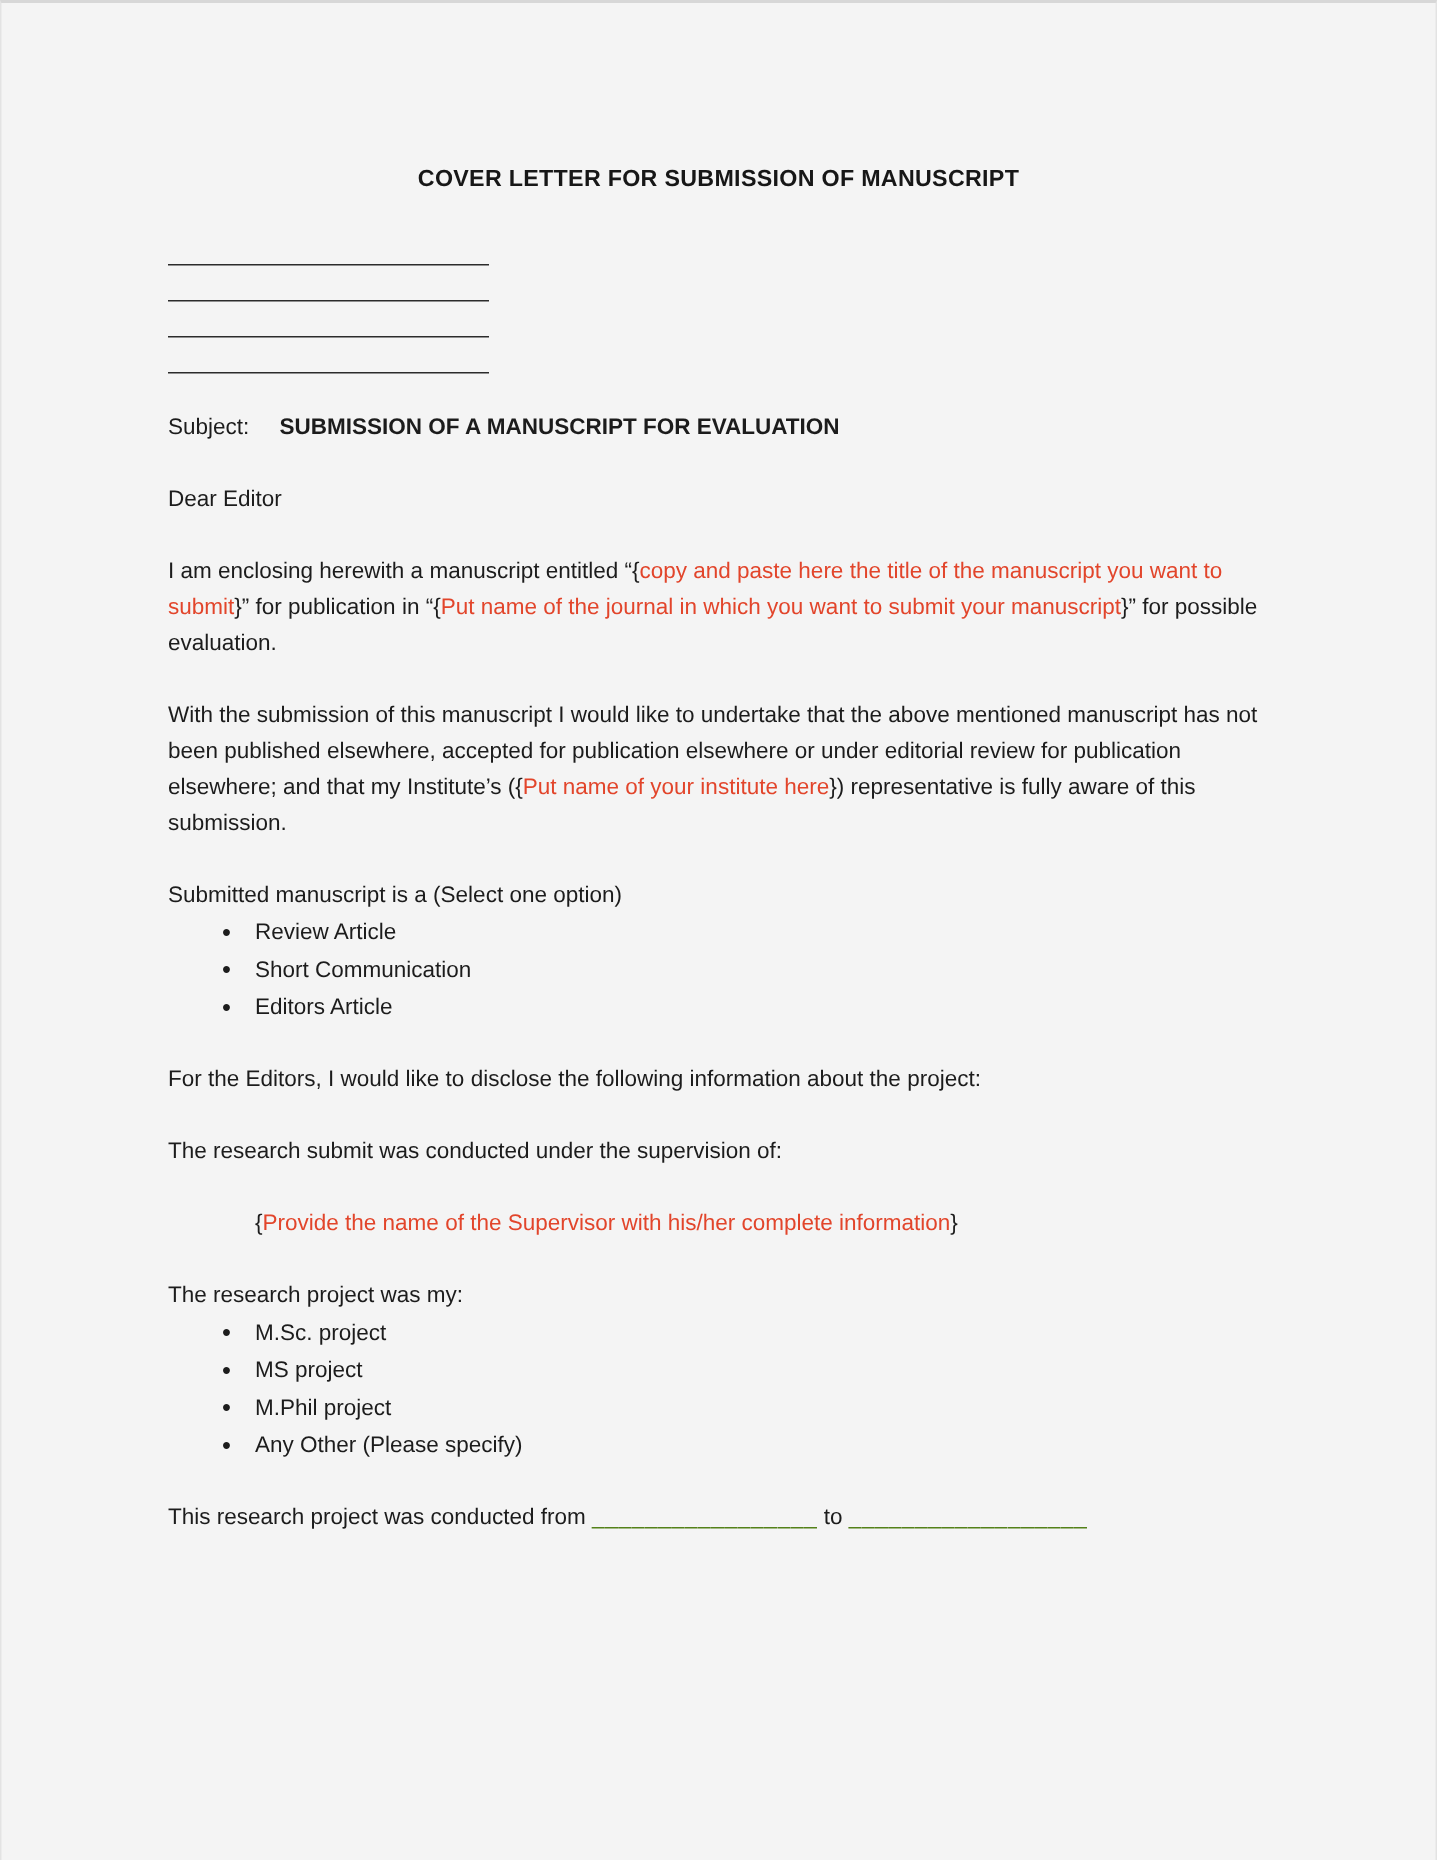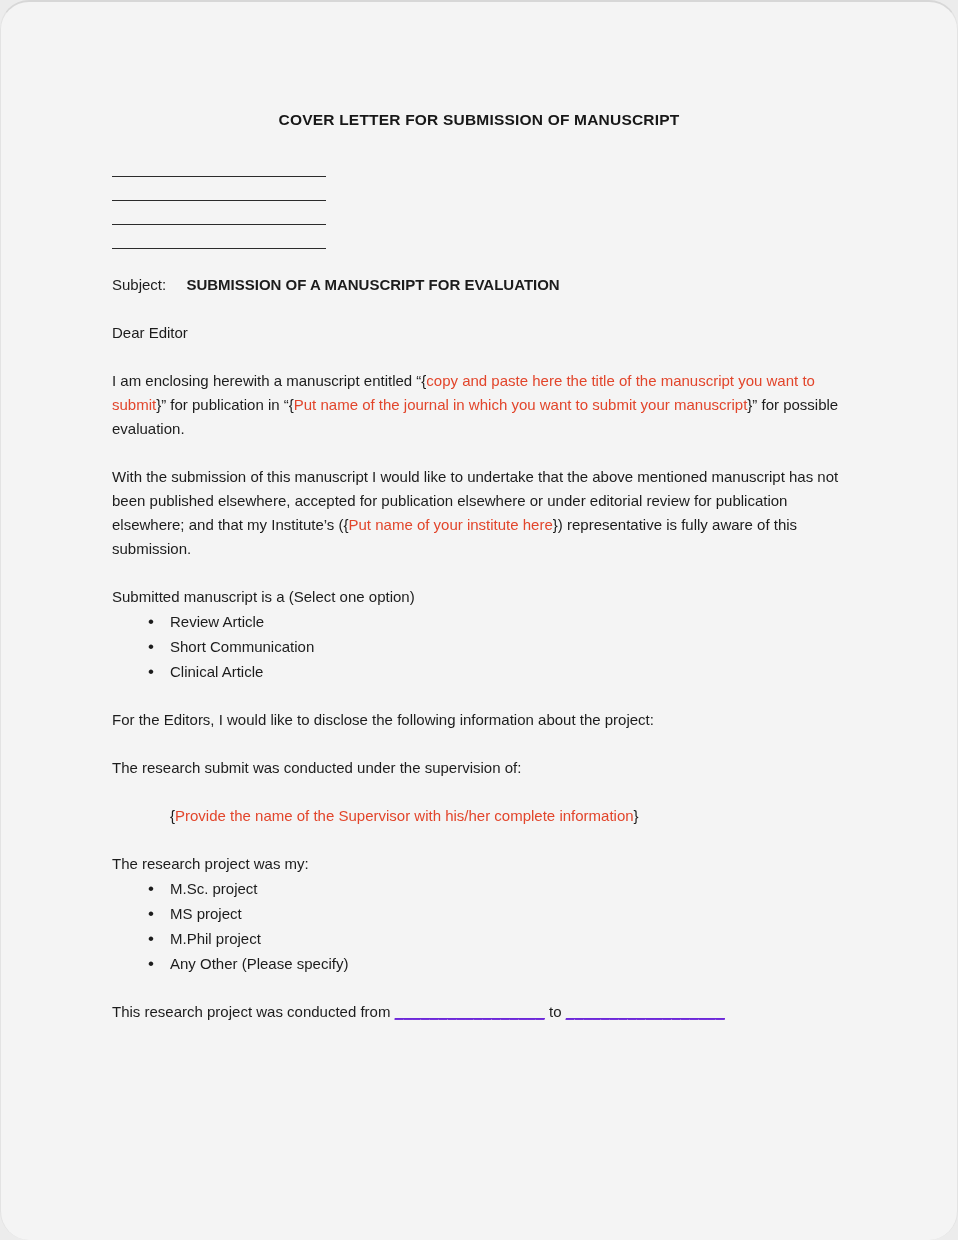--- a/index.html
+++ b/index.html
@@ -14,21 +14,20 @@
     margin: 0 auto;
     background: #f4f4f4;
     border-top: 2px solid #d7d7d7;
     border-left: 1px solid #e3e3e3;
     border-right: 1px solid #e3e3e3;
     padding: 110px 111px 0 111px;
     color: #1c1c1c;
     font-size: 15px;
     line-height: 24px;
     overflow: hidden;
-    border-radius: 29px;
   }
   .doc-title {
     margin: 0;
     font-size: 15.5px;
     font-weight: 700;
     line-height: 16px;
     text-align: center;
     letter-spacing: 0.2px;
     color: #171717;
   }
@@ -54,21 +53,21 @@
   ul.option-list li::before {
     content: "\2022";
     position: absolute;
     left: 36px;
     top: 0;
     font-size: 17px;
     color: #1c1c1c;
   }
   .indented { padding-left: 58px; }
   .duration { margin-top: 46px; }
-  .blank-text { letter-spacing: 0.5px; color: #6d28d9; text-decoration: underline; }
+  .blank-text { letter-spacing: 0.5px; color: #4d7c0f; }
 </style>
 </head>
 <body>
 
 <div class="page">
 
   <h1 class="doc-title">COVER LETTER FOR SUBMISSION OF MANUSCRIPT</h1>
 
   <div class="address-lines">
     <div class="blank-line"></div>
@@ -83,21 +82,21 @@
 
   <p class="block"><span>I am enclosing herewith a manuscript entitled “{</span><span class="red">copy and paste here the title of the manuscript you want to submit</span><span>}” for publication in “{</span><span class="red">Put name of the journal in which you want to submit your manuscript</span><span>}” for possible evaluation.</span></p>
 
   <p class="block"><span>With the submission of this manuscript I would like to undertake that the above mentioned manuscript has not been published elsewhere, accepted for publication elsewhere or under editorial review for publication elsewhere; and that my Institute’s ({</span><span class="red">Put name of your institute here</span><span>}) representative is fully aware of this submission.</span></p>
 
   <p class="block">Submitted manuscript is a (Select one option)</p>
 
   <ul class="option-list">
     <li>Review Article</li>
     <li>Short Communication</li>
-    <li>Clinical Article</li>
+    <li>Editors Article</li>
   </ul>
 
   <p class="block">For the Editors, I would like to disclose the following information about the project:</p>
 
   <p class="block">The research submit was conducted under the supervision of:</p>
 
   <p class="block indented"><span>{</span><span class="red">Provide the name of the Supervisor with his/her complete information</span><span>}</span></p>
 
   <p class="block">The research project was my:</p>
 

